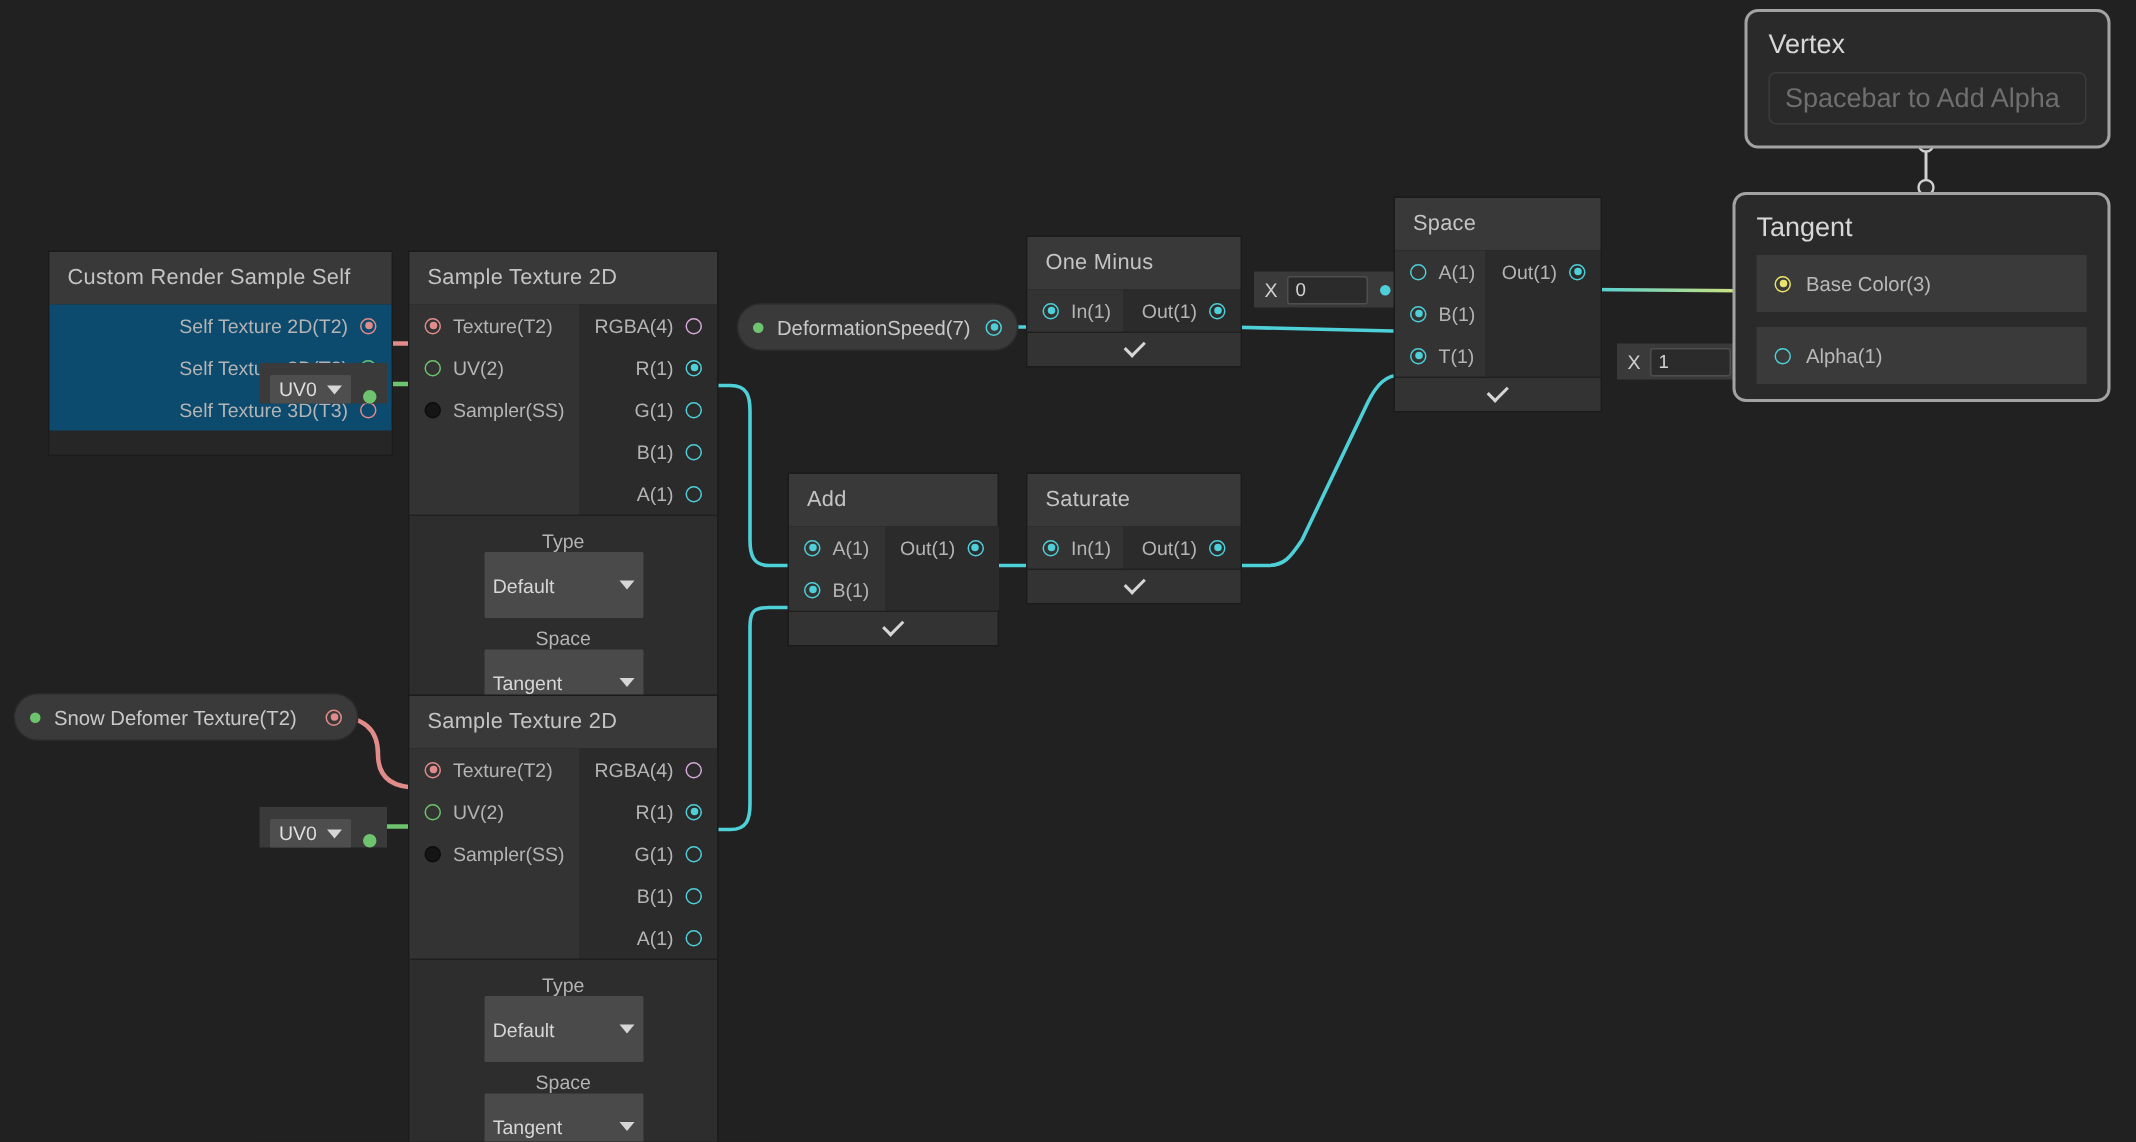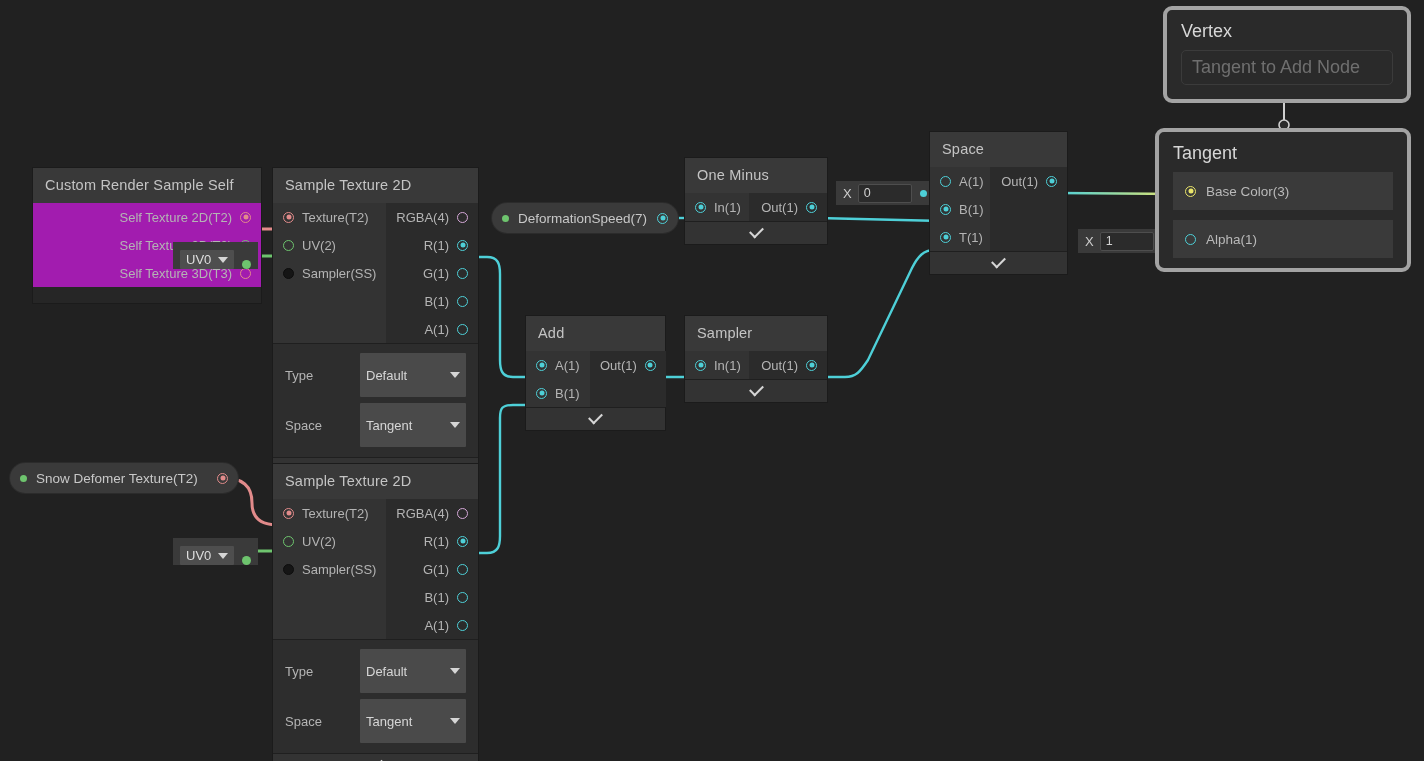--- a/index.html
+++ b/index.html
@@ -42,21 +42,21 @@
     border-top:1px solid #1f1f1f;
   }
   .chev{
     width:11px;height:6px;
     border-left:2px solid #d6d6d6;border-bottom:2px solid #d6d6d6;
     transform:rotate(-45deg);margin-top:-4px;
   }
   .settings{background:#2d2d2d;padding:6px 0 7px 0;border-top:1px solid #1f1f1f;}
   .setting-row{
     display:flex;align-items:center;justify-content:space-between;
-    padding:3px 12px;color:#b4b4b4;font-size:13px;
+    padding:3px 12px;color:#b4b4b4;font-size:13px;flex-direction:column;
   }
   .dropdown{
     background:#4a4a4a;color:#d6d6d6;font-size:13px;
     width:94px;height:20px;display:flex;align-items:center;
     padding:12px 6px;justify-content:space-between;
     border-radius:1px;
   }
   .dd-arrow{width:0;height:0;border-left:5px solid transparent;border-right:5px solid transparent;border-top:6px solid #d6d6d6;}
 
   
@@ -107,21 +107,21 @@
   }
   .uvdd .sel{
     background:#4e4e4e;color:#dedede;font-size:13px;height:19px;
     display:flex;align-items:center;gap:7px;padding:0 6px;border-radius:1px;
   }
   .uvdd .outdot{width:9px;height:9px;border-radius:50%;background:#6ec46e;}
 
   
   .ctx{
     position:absolute;z-index:2;
-    background:#2a2a2a;border:4px solid #a3a3a3;border-radius:9px;
+    background:#2a2a2a;border:2px solid #a3a3a3;border-radius:9px;
   }
   .ctx-title{color:#d7d7d7;font-size:18px;padding:11px 14px 8px 14px;}
   .ctx-placeholder{
     margin:0 14px 14px 14px;border:1px solid #3b3b3b;border-radius:5px;
     color:#6f6f6f;font-size:18px;padding:6px 10px;
   }
   .block{
     margin:0 14px 10px 14px;background:#3a3a3a;height:38px;
     display:flex;align-items:center;gap:10px;padding:0 12px;
     color:#b9b9b9;font-size:13.5px;
@@ -167,21 +167,21 @@
     <path d="M 258,551 L 288,551" stroke="#6ec46e" stroke-width="3" fill="none"></path>
 
     <line x1="1284" y1="97" x2="1284" y2="124" stroke="#cfcfcf" stroke-width="2"></line>
     <circle cx="1284" cy="96" r="5" fill="#2a2a2a" stroke="#cfcfcf" stroke-width="1.6"></circle>
     <circle cx="1284" cy="125" r="5" fill="#2a2a2a" stroke="#cfcfcf" stroke-width="1.6"></circle>
   </svg>
 
   <div class="node" style="left:33px;top:168px;width:228px;">
     <div class="node-title">Custom Render Sample Self</div>
     <div class="ports">
-      <div class="col-out" style="background:#a21caf;text-align:right;">
+      <div class="col-out" style="background:#0c4a6e;text-align:right;">
         <div class="port-row out">
           <span>Self Texture 2D(T2)</span>
           <span class="dot filled c-tex"></span>
         </div>
         <div class="port-row out">
           <span>Self Texture 2D(T2)</span>
           <span class="dot filled c-uv"></span>
         </div>
         <div class="port-row out">
           <span>Self Texture 3D(T3)</span>
@@ -363,21 +363,21 @@
           <span class="dot filled c-float"></span>
         </div>
       </div>
     </div>
     <div class="expander">
         <span class="chev"></span>
       </div>
   </div>
 
   <div class="node" style="left:685px;top:316px;width:142px;">
-    <div class="node-title">Sampler</div>
+    <div class="node-title">Saturate</div>
     <div class="ports">
       <div class="col-in" style="width:64px;">
         <div class="port-row">
           <span class="dot filled c-float"></span>
           <span>In(1)</span>
         </div>
       </div>
       <div class="col-out">
         <div class="port-row out">
           <span>Out(1)</span>
@@ -447,21 +447,21 @@
   </div>
 
   <div class="vfield" style="left:1078px;top:229px;">
     <span class="lbl">X</span>
     <span class="box">1</span>
     <span class="outdot"></span>
   </div>
 
   <div class="ctx" style="left:1163px;top:6px;width:240px;">
     <div class="ctx-title">Vertex</div>
-    <div class="ctx-placeholder">Tangent to Add Node</div>
+    <div class="ctx-placeholder">Spacebar to Add Alpha</div>
   </div>
 
   <div class="ctx" style="left:1155px;top:128px;width:248px;">
     <div class="ctx-title">Tangent</div>
     <div class="block">
       <span class="dot filled c-vec3"></span>
       <span>Base Color(3)</span>
     </div>
     <div class="block">
       <span class="dot hollow c-float"></span>

